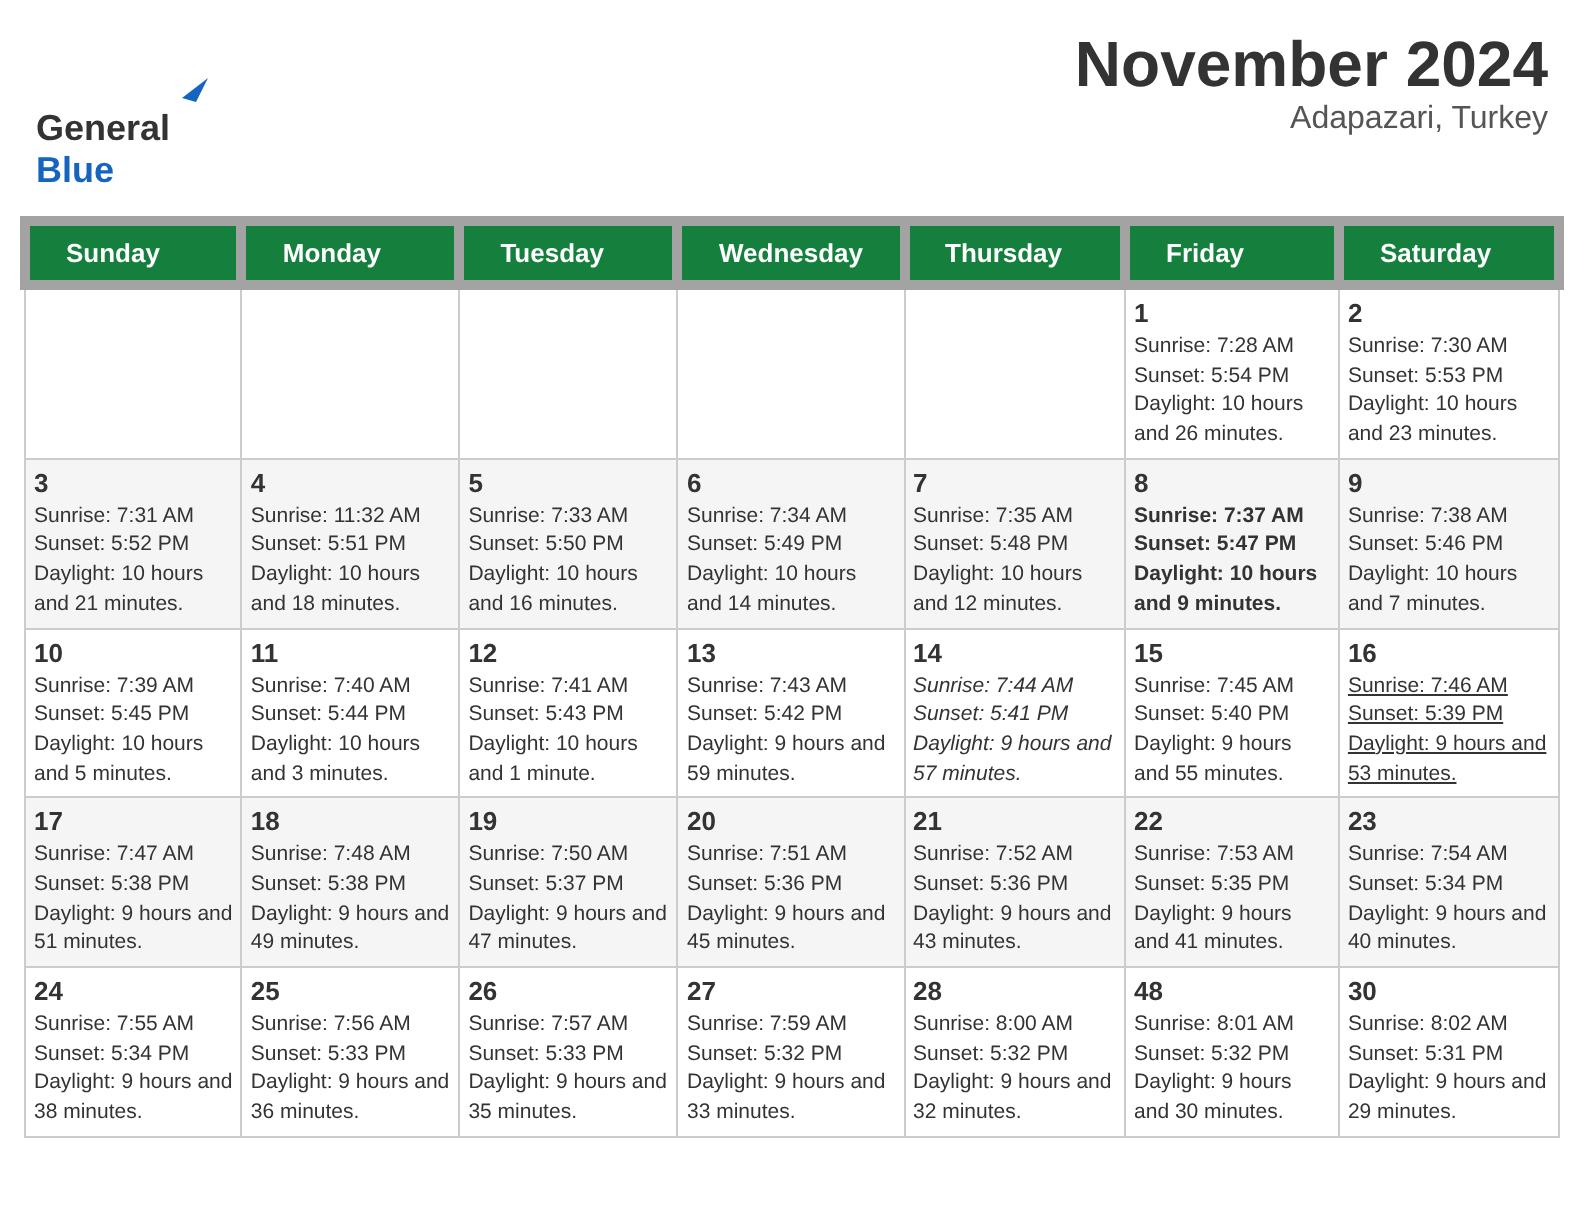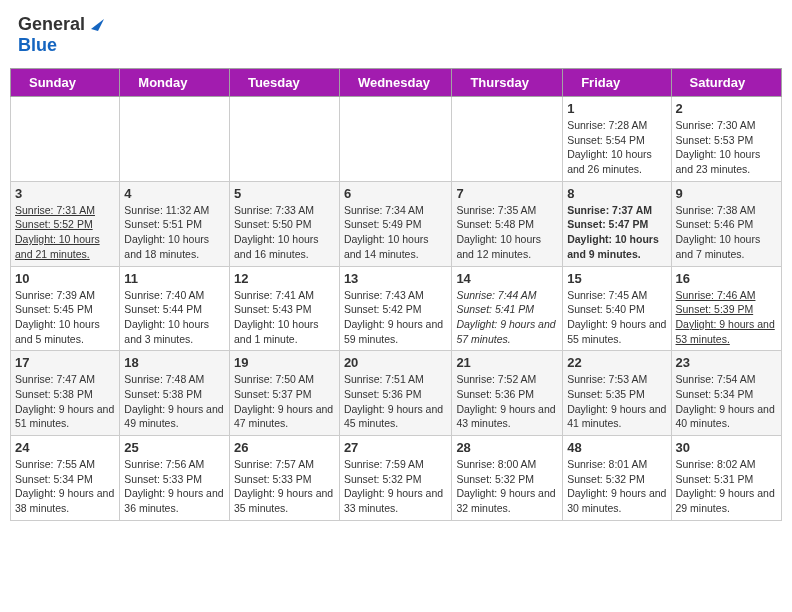--- a/index.html
+++ b/index.html
@@ -19,20 +19,21 @@
     }
     .logo {
       display: flex;
       flex-direction: column;
       align-items: flex-start;
     }
     .logo-general {
       font-size: 18px;
       font-weight: bold;
       color: #333;
+      margin-top: 40px;
     }
     .logo-blue {
       font-size: 18px;
       font-weight: bold;
       color: #1565C0;
     }
     .title-area {
       text-align: right;
     }
     .month-title {
@@ -43,27 +44,27 @@
     .location-title {
       font-size: 16px;
       color: #555;
     }
     .calendar {
       width: 100%;
       border-collapse: collapse;
       border: 1px solid #ccc;
     }
     .calendar th {
-      background-color: #a21caf;
+      background-color: #15803d;
       color: #fff;
       font-size: 13px;
       font-weight: bold;
       padding: 6px 18px;
       text-align: left;
-      border: 1px solid #a3a3a3;
+      border: 5px solid #a3a3a3;
     }
     .calendar td {
       vertical-align: top;
       border: 1px solid #ccc;
       padding: 4px;
       width: 113px;
       min-height: 80px;
       font-size: 11px;
       color: #333;
       background: #fff;
@@ -92,20 +93,24 @@
 <div class="header">
   <div class="logo">
     <div style="display:flex; align-items:center;">
       <span class="logo-general">General</span>
       <svg width="18" height="18" viewBox="0 0 18 18" style="margin-left:1px; margin-top:-2px;">
         <polygon points="5,14 18,4 12,16" fill="#1565C0"></polygon>
       </svg>
     </div>
     <span class="logo-blue">Blue</span>
   </div>
+  <div class="title-area">
+    <div class="month-title">November 2024</div>
+    <div class="location-title">Adapazari, Turkey</div>
+  </div>
 </div>
 
 <table class="calendar">
   <thead>
     <tr>
     <th>Sunday</th>
         <th>Monday</th>
         <th>Tuesday</th>
         <th>Wednesday</th>
         <th>Thursday</th>
@@ -129,21 +134,21 @@
         <td>
           <span class="day-number">2</span>
           <div class="day-info" style="white-space: pre-line;">Sunrise: 7:30 AM
 Sunset: 5:53 PM
 Daylight: 10 hours and 23 minutes.</div>
         </td>
       </tr>
       <tr>
         <td>
           <span class="day-number">3</span>
-          <div class="day-info" style="white-space: pre-line; text-decoration: underline;">Sunrise: 7:31 AM
+          <div class="day-info" style="white-space: pre-line;">Sunrise: 7:31 AM
 Sunset: 5:52 PM
 Daylight: 10 hours and 21 minutes.</div>
         </td>
         <td>
           <span class="day-number">4</span>
           <div class="day-info" style="white-space: pre-line;">Sunrise: 11:32 AM
 Sunset: 5:51 PM
 Daylight: 10 hours and 18 minutes.</div>
         </td>
         <td>

